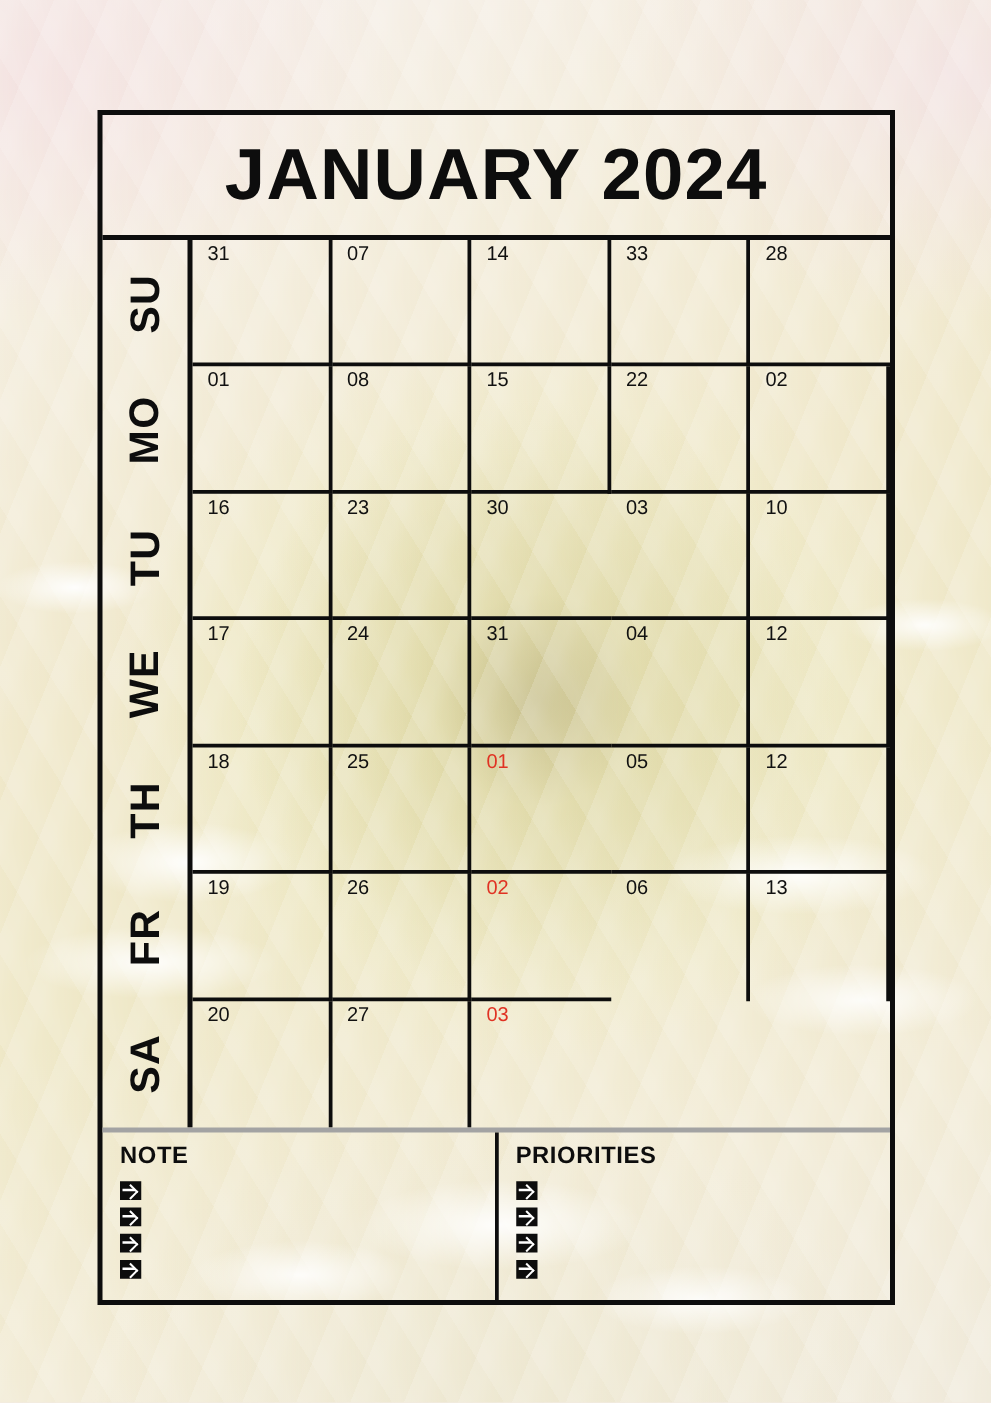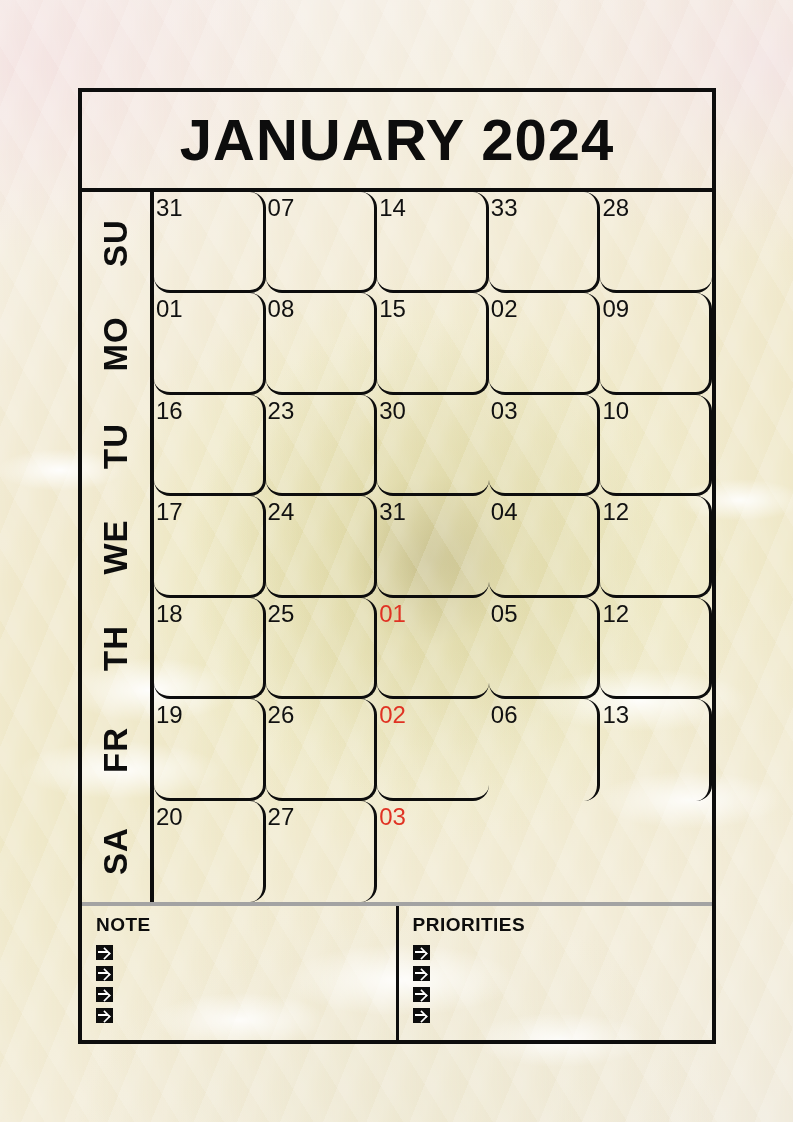--- a/index.html
+++ b/index.html
@@ -117,27 +117,26 @@
   
   .grid {
     flex: 1 1 auto;
     display: grid;
     grid-template-columns: repeat(5, 1fr);
     grid-auto-rows: 1fr;
   }
   .cell {
     border-right: 3px solid #0d0d0d;
     border-bottom: 3px solid #0d0d0d;
-    padding: 4px 0 0 2px;
+    padding: 4px 0 0 12px;
     box-sizing: border-box;
-    font-size: 24px;
+    font-size: 16px;
     font-weight: 500;
     color: #111;
     line-height: 1;
-    border-radius: 16px;
   }
   .cell.lastcol { border-right: none; }
   .cell.lastrow { border-bottom: none; }
   .cell.off { color: #e03223; }
 
   
   .footer {
     height: 134px;
     flex: none;
     border-top: 4px solid #a3a3a3;
@@ -236,23 +235,23 @@
 
       <div class="cell">31</div>
       <div class="cell">07</div>
       <div class="cell">14</div>
       <div class="cell">33</div>
       <div class="cell lastcol">28</div>
 
       <div class="cell">01</div>
       <div class="cell">08</div>
       <div class="cell">15</div>
+      <div class="cell">22</div>
 
       <div class="cell">02</div>
-      <div class="cell">09</div>
       <div class="cell">16</div>
       <div class="cell">23</div>
       <div class="cell lastcol">30</div>
 
       <div class="cell">03</div>
       <div class="cell">10</div>
       <div class="cell">17</div>
       <div class="cell">24</div>
       <div class="cell lastcol">31</div>
 

